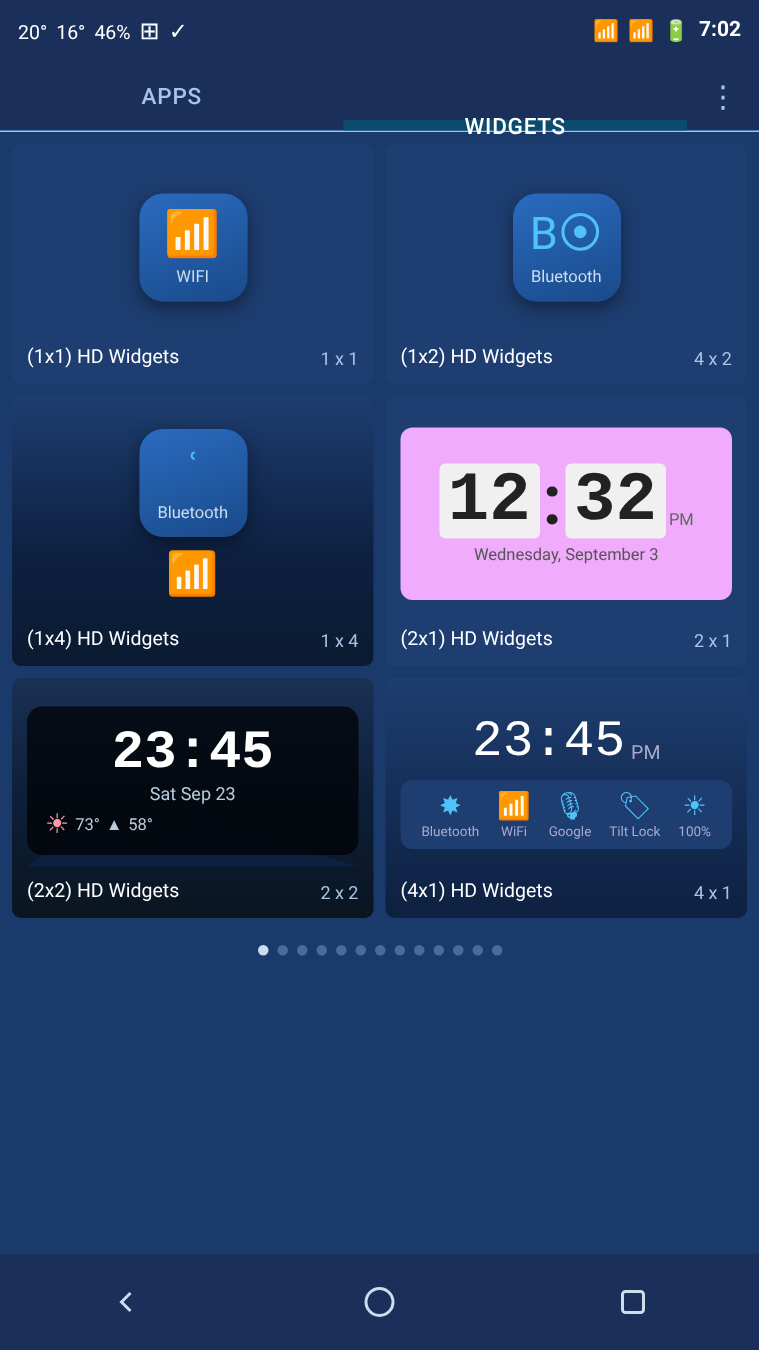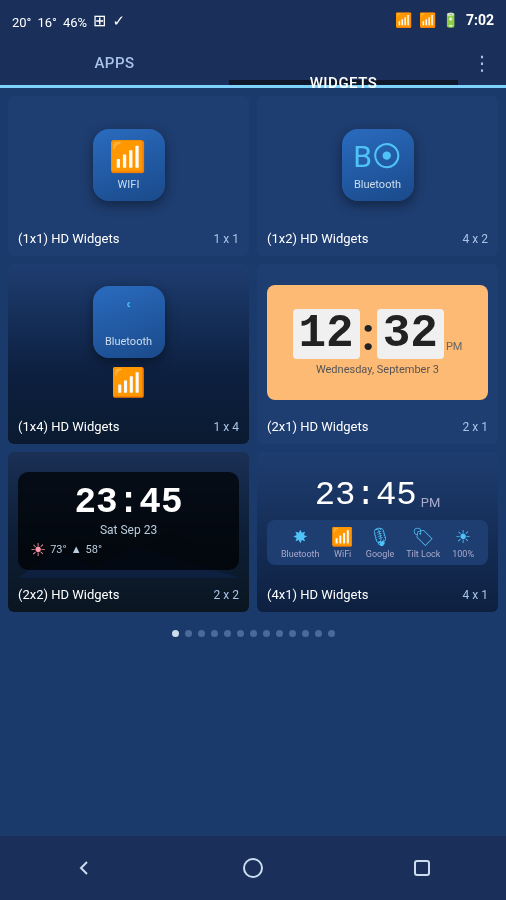--- a/index.html
+++ b/index.html
@@ -38,36 +38,36 @@
       font-weight: bold;
     }
 
     
     .tab-bar {
       width: 100%;
       height: 48px;
       background: #1a2f5a;
       display: flex;
       align-items: stretch;
-      border-bottom: 3px solid #7dd3fc;
+      border-bottom: 1px solid #7dd3fc;
       position: relative;
     }
     .tab {
       flex: 1;
       display: flex;
       align-items: center;
       justify-content: center;
       color: #aac4e8;
       font-size: 15px;
       font-weight: 500;
       letter-spacing: 0.5px;
       cursor: pointer;
     }
     .tab.active {
-      background: #0f172a;
+      background: #0c4a6e;
       color: #fff;
       margin-top: 40px;
     }
     .tab-menu {
       width: 48px;
       display: flex;
       align-items: center;
       justify-content: center;
       color: #aac4e8;
       font-size: 20px;
@@ -142,21 +142,21 @@
       color: #4fc3f7;
     }
 
     .icon-btn .icon-label {
       font-size: 11px;
       color: #cde;
     }
 
     
     .clock-widget {
-      background: #fdba74;
+      background: #f0abfc;
       border-radius: 8px;
       padding: 24px 12px;
       text-align: center;
       width: 100%;
     }
     .clock-widget .time-display {
       display: flex;
       align-items: center;
       justify-content: center;
       gap: 2px;

